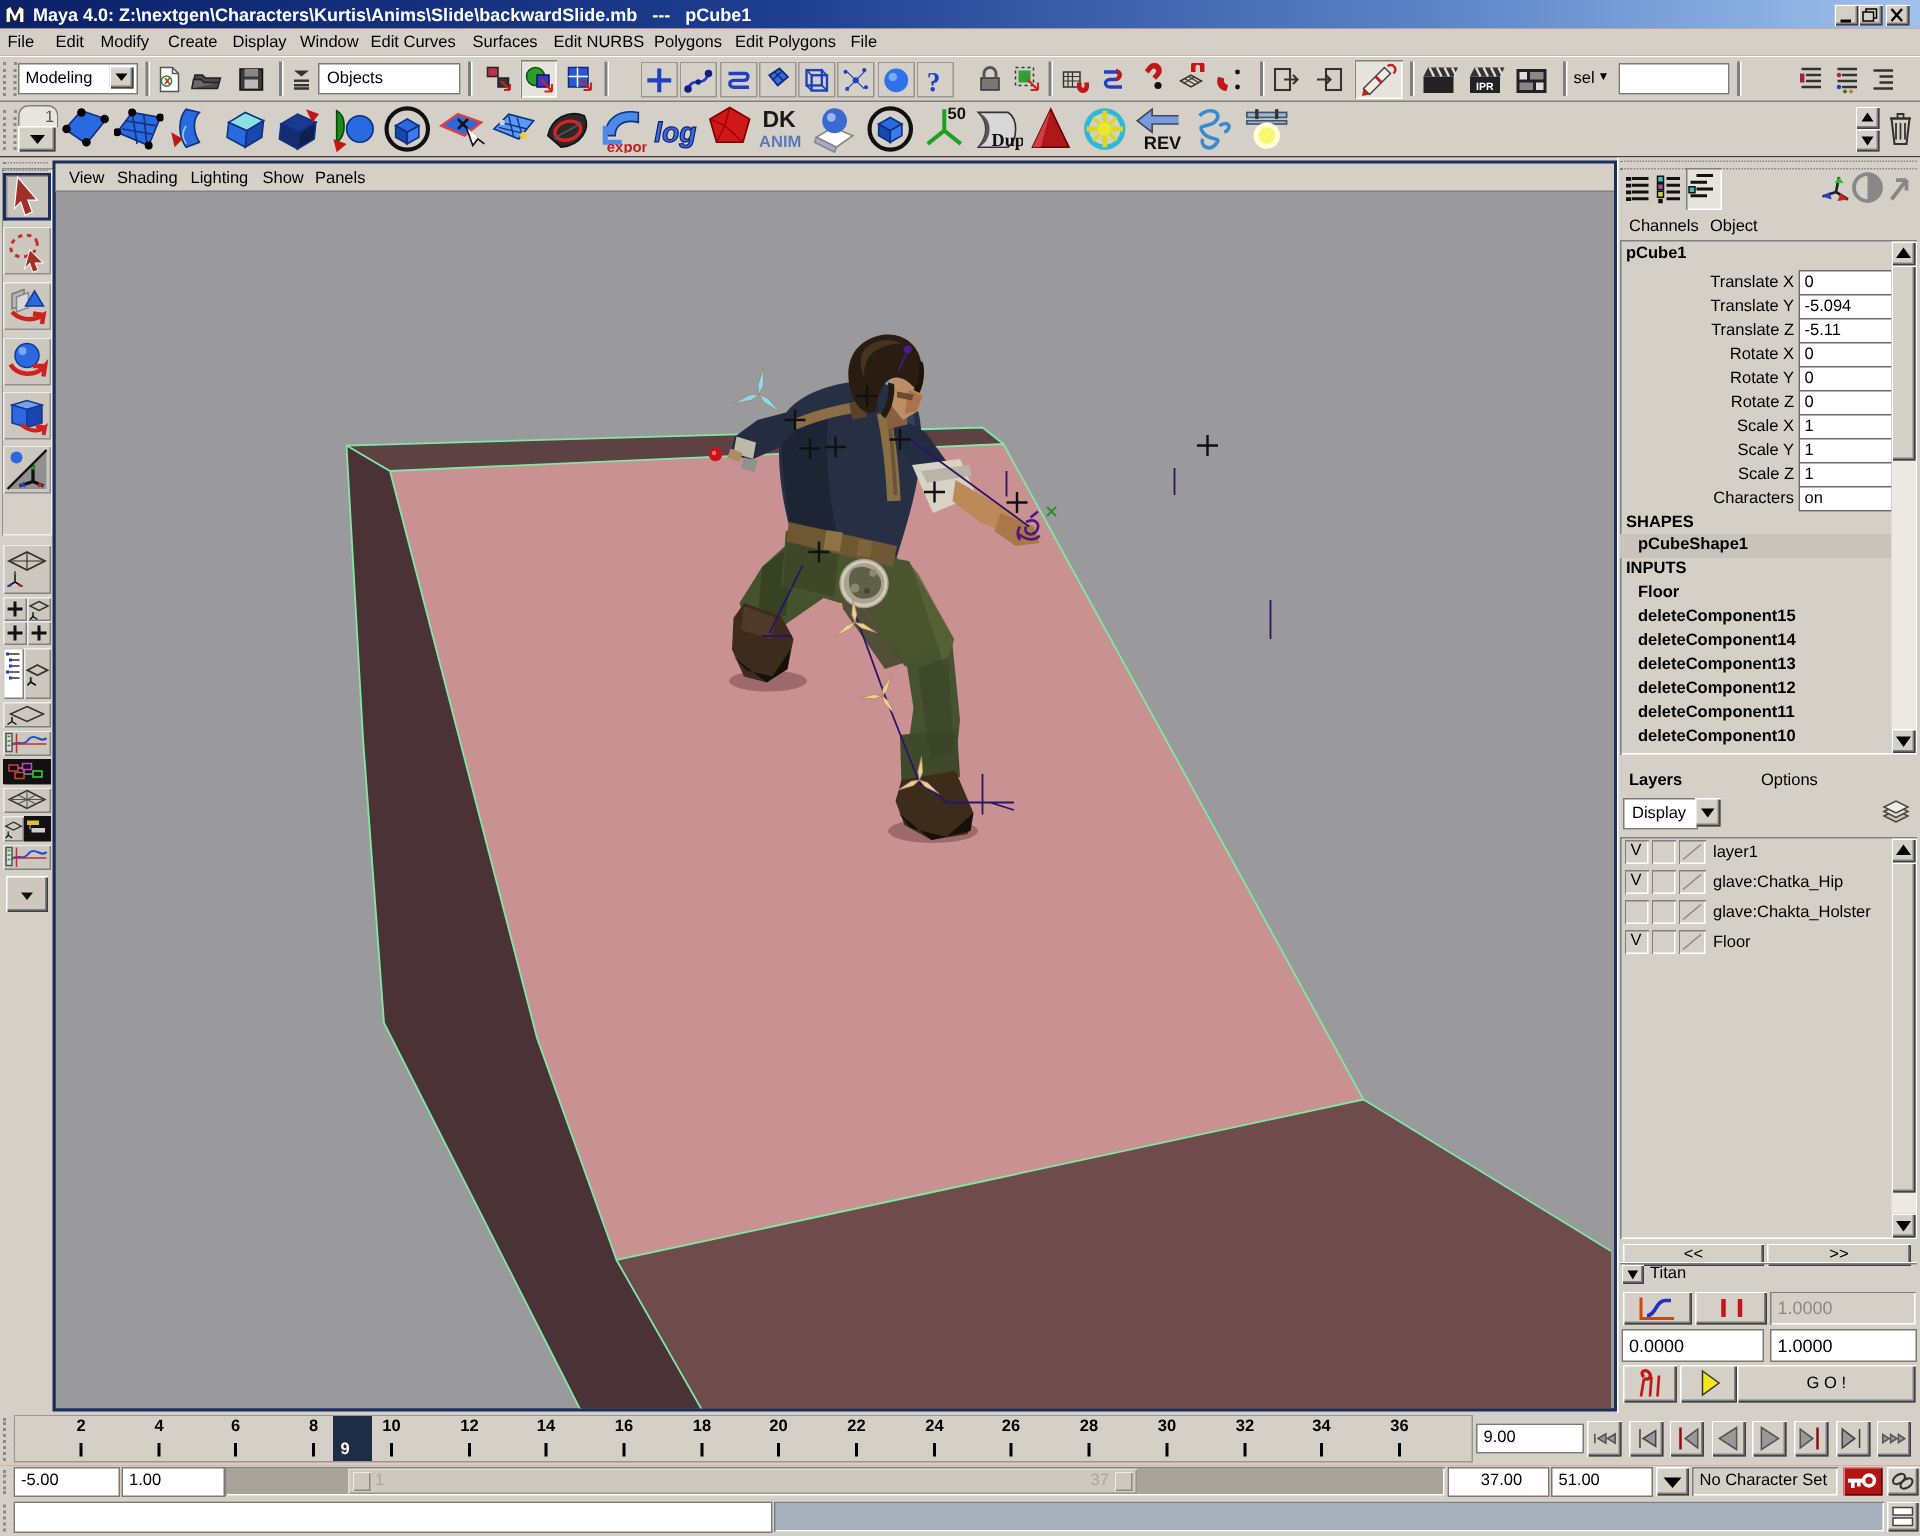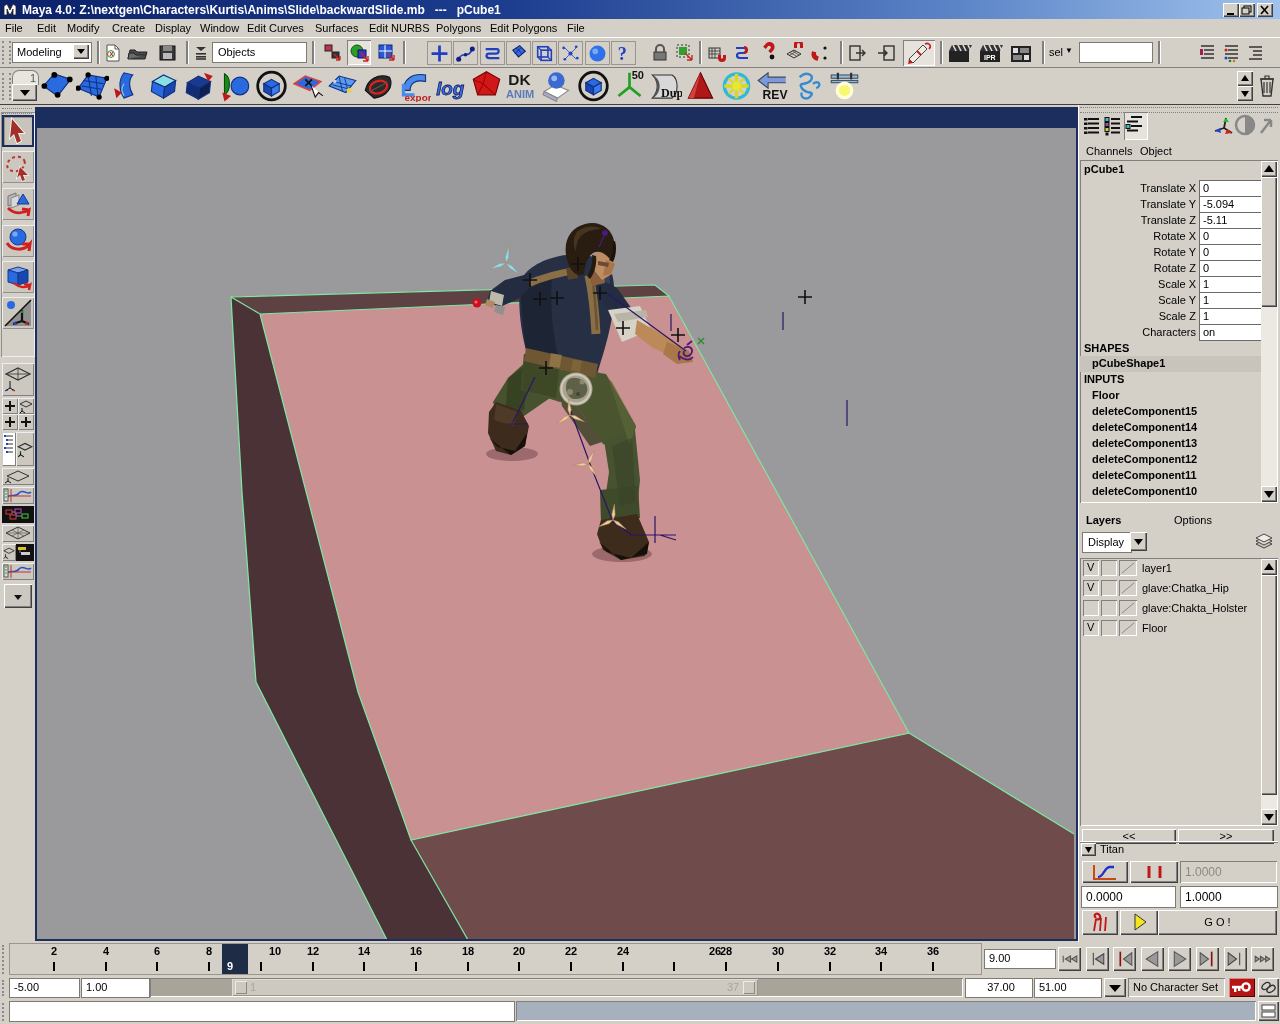--- a/index.html
+++ b/index.html
@@ -653,20 +653,27 @@
             <path d="M3 4 h2 M3 7 h2 M3 10 h2" stroke="#20a020"></path>
           </svg>
         </div>
 <div class="abs btn" style="left:4px;top:479px;width:28px;height:24px;background:#ccc8c0;">
           <svg width="28" height="24">
             <path d="M10 11 L18 11 L14 16 Z" fill="#111"></path>
           </svg>
         </div>
 </div>
 <div class="abs" style="left:35px;top:2px;width:1043px;height:834px;background:#1c2e5e;">
+ <div class="abs" style="left:2px;top:2px;width:1039px;height:19px;background:#d4d0c8;box-shadow:inset 0 -1px 0 #808080;">
+  <span class="abs" style="left:9px;top:4px;">View</span>
+  <span class="abs" style="left:41px;top:4px;">Shading</span>
+  <span class="abs" style="left:90px;top:4px;">Lighting</span>
+  <span class="abs" style="left:138px;top:4px;">Show</span>
+  <span class="abs" style="left:173px;top:4px;">Panels</span>
+ </div>
  <svg class="abs" style="left:2px;top:21px;" width="1039" height="811" viewBox="37 126 1039 811">
 
 <rect x="37" y="126" width="1039" height="811" fill="#9a999b"></rect>
 <polygon points="231,295 655,283 669,294 909,731 1074,832 1074,938 387,938 256,680 242,490" fill="#4b3236"></polygon>
 <polygon points="231,295 655,283 669,294 260,312" fill="#5e4143"></polygon>
 <polygon points="411,838 909,731 1074,832 1074,938 468,938" fill="#6f4b4b"></polygon>
 <polygon points="260,312 669,294 909,731 411,838 358,690" fill="#ca9192"></polygon>
 <g stroke="#7fe8a4" stroke-width="1.2" fill="none">
 <polyline points="387,938 256,680 242,490 231,295 655,283 669,294"></polyline>
 <polyline points="231,295 260,312 669,294 909,731 411,838 358,690 260,312"></polyline>
@@ -1033,37 +1040,37 @@
 <div class="abs" style="left:213px;top:1px;width:26px;height:30px;background:#1e2c46;"></div>
 <div class="abs" style="left:218px;top:17px;color:#fff;font-weight:bold;">9</div>
 <div class="abs" style="left:33px;top:2px;width:24px;text-align:center;font-weight:bold;">2</div>
 <div class="abs" style="left:44px;top:19px;width:2px;height:9px;background:#000;"></div>
 <div class="abs" style="left:85px;top:2px;width:24px;text-align:center;font-weight:bold;">4</div>
 <div class="abs" style="left:96px;top:19px;width:2px;height:9px;background:#000;"></div>
 <div class="abs" style="left:136px;top:2px;width:24px;text-align:center;font-weight:bold;">6</div>
 <div class="abs" style="left:147px;top:19px;width:2px;height:9px;background:#000;"></div>
 <div class="abs" style="left:188px;top:2px;width:24px;text-align:center;font-weight:bold;">8</div>
 <div class="abs" style="left:199px;top:19px;width:2px;height:9px;background:#000;"></div>
-<div class="abs" style="left:240px;top:2px;width:24px;text-align:center;font-weight:bold;margin-left:14px;">10</div>
+<div class="abs" style="left:240px;top:2px;width:24px;text-align:center;font-weight:bold;">10</div>
 <div class="abs" style="left:251px;top:19px;width:2px;height:9px;background:#000;"></div>
 <div class="abs" style="left:292px;top:2px;width:24px;text-align:center;font-weight:bold;">12</div>
 <div class="abs" style="left:303px;top:19px;width:2px;height:9px;background:#000;"></div>
 <div class="abs" style="left:343px;top:2px;width:24px;text-align:center;font-weight:bold;">14</div>
 <div class="abs" style="left:354px;top:19px;width:2px;height:9px;background:#000;"></div>
 <div class="abs" style="left:395px;top:2px;width:24px;text-align:center;font-weight:bold;">16</div>
 <div class="abs" style="left:406px;top:19px;width:2px;height:9px;background:#000;"></div>
 <div class="abs" style="left:447px;top:2px;width:24px;text-align:center;font-weight:bold;">18</div>
 <div class="abs" style="left:458px;top:19px;width:2px;height:9px;background:#000;"></div>
 <div class="abs" style="left:498px;top:2px;width:24px;text-align:center;font-weight:bold;">20</div>
 <div class="abs" style="left:509px;top:19px;width:2px;height:9px;background:#000;"></div>
 <div class="abs" style="left:550px;top:2px;width:24px;text-align:center;font-weight:bold;">22</div>
 <div class="abs" style="left:561px;top:19px;width:2px;height:9px;background:#000;"></div>
 <div class="abs" style="left:602px;top:2px;width:24px;text-align:center;font-weight:bold;">24</div>
 <div class="abs" style="left:613px;top:19px;width:2px;height:9px;background:#000;"></div>
-<div class="abs" style="left:653px;top:2px;width:24px;text-align:center;font-weight:bold;margin-left:41px;">26</div>
+<div class="abs" style="left:653px;top:2px;width:24px;text-align:center;font-weight:bold;">26</div>
 <div class="abs" style="left:664px;top:19px;width:2px;height:9px;background:#000;"></div>
 <div class="abs" style="left:705px;top:2px;width:24px;text-align:center;font-weight:bold;">28</div>
 <div class="abs" style="left:716px;top:19px;width:2px;height:9px;background:#000;"></div>
 <div class="abs" style="left:757px;top:2px;width:24px;text-align:center;font-weight:bold;">30</div>
 <div class="abs" style="left:768px;top:19px;width:2px;height:9px;background:#000;"></div>
 <div class="abs" style="left:809px;top:2px;width:24px;text-align:center;font-weight:bold;">32</div>
 <div class="abs" style="left:820px;top:19px;width:2px;height:9px;background:#000;"></div>
 <div class="abs" style="left:860px;top:2px;width:24px;text-align:center;font-weight:bold;">34</div>
 <div class="abs" style="left:871px;top:19px;width:2px;height:9px;background:#000;"></div>
 <div class="abs" style="left:912px;top:2px;width:24px;text-align:center;font-weight:bold;">36</div>

